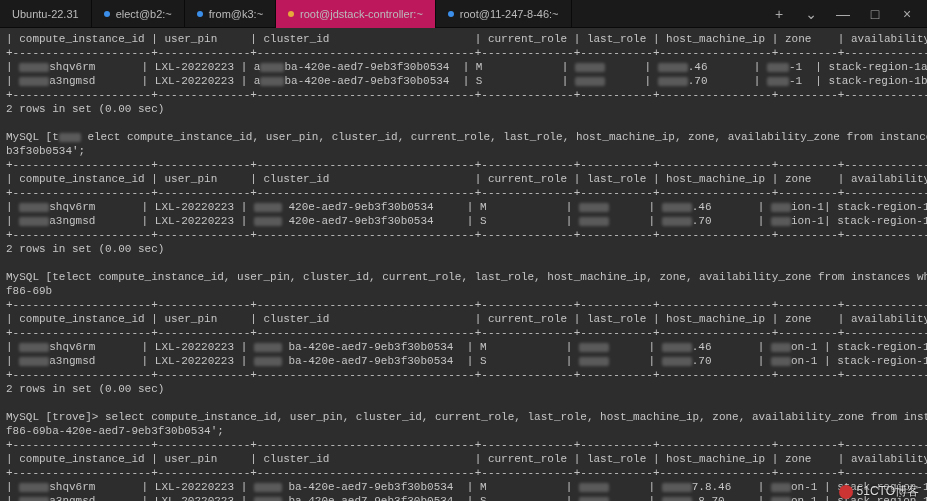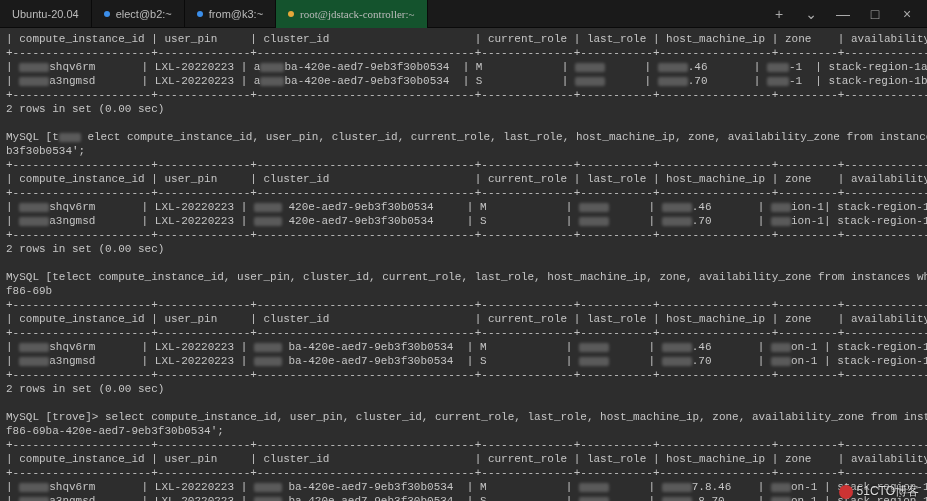--- a/index.html
+++ b/index.html
@@ -25,21 +25,21 @@
   padding: 0 12px;
   display: flex;
   align-items: center;
   gap: 6px;
   font-size: 11px;
   color: #bbb;
   border-right: 1px solid #0a0a0a;
   cursor: pointer;
   font-family: -apple-system, "Segoe UI", sans-serif;
 }
-.tab.active { background: #14532d; font-family: Liberation Serif, serif; }
+.tab.active { background: #be185d; }
 .tab .dot { width: 6px; height: 6px; border-radius: 50%; display: inline-block; }
 .dot.blue { background: #3b8eea; }
 .dot.orange { background: #e5a83a; }
 .tab-actions { margin-left: auto; display: flex; gap: 4px; padding-right: 6px; }
 .tab-actions span {
   width: 28px; height: 20px;
   display: flex; align-items: center; justify-content: center;
   color: #aaa; cursor: pointer; font-size: 14px;
   font-family: sans-serif;
 }
@@ -75,33 +75,37 @@
   width: 14px; height: 14px; border-radius: 50%;
   background: #c33; display: inline-block;
 }
 </style>
 </head>
 <body>
 
 <div class="titlebar">
   <div id="tabs-container" style="display: flex;">
       <div class="tab">
-        <span>Ubuntu-20.04</span>
+        <span>Ubuntu-22.31</span>
       </div>
       <div class="tab">
         <span class="dot blue"></span>
         <span>elect@b2:~</span>
       </div>
       <div class="tab">
         <span class="dot blue"></span>
         <span>from@k3:~</span>
       </div>
       <div class="tab active">
         <span class="dot orange"></span>
         <span>root@jdstack-controller:~</span>
+      </div>
+      <div class="tab">
+        <span class="dot blue"></span>
+        <span>root@11-247-8-46:~</span>
       </div>
     </div>
   <div class="tab-actions">
     <span>+</span>
     <span>⌄</span>
     <span>—</span>
     <span>□</span>
     <span>×</span>
   </div>
 </div>

